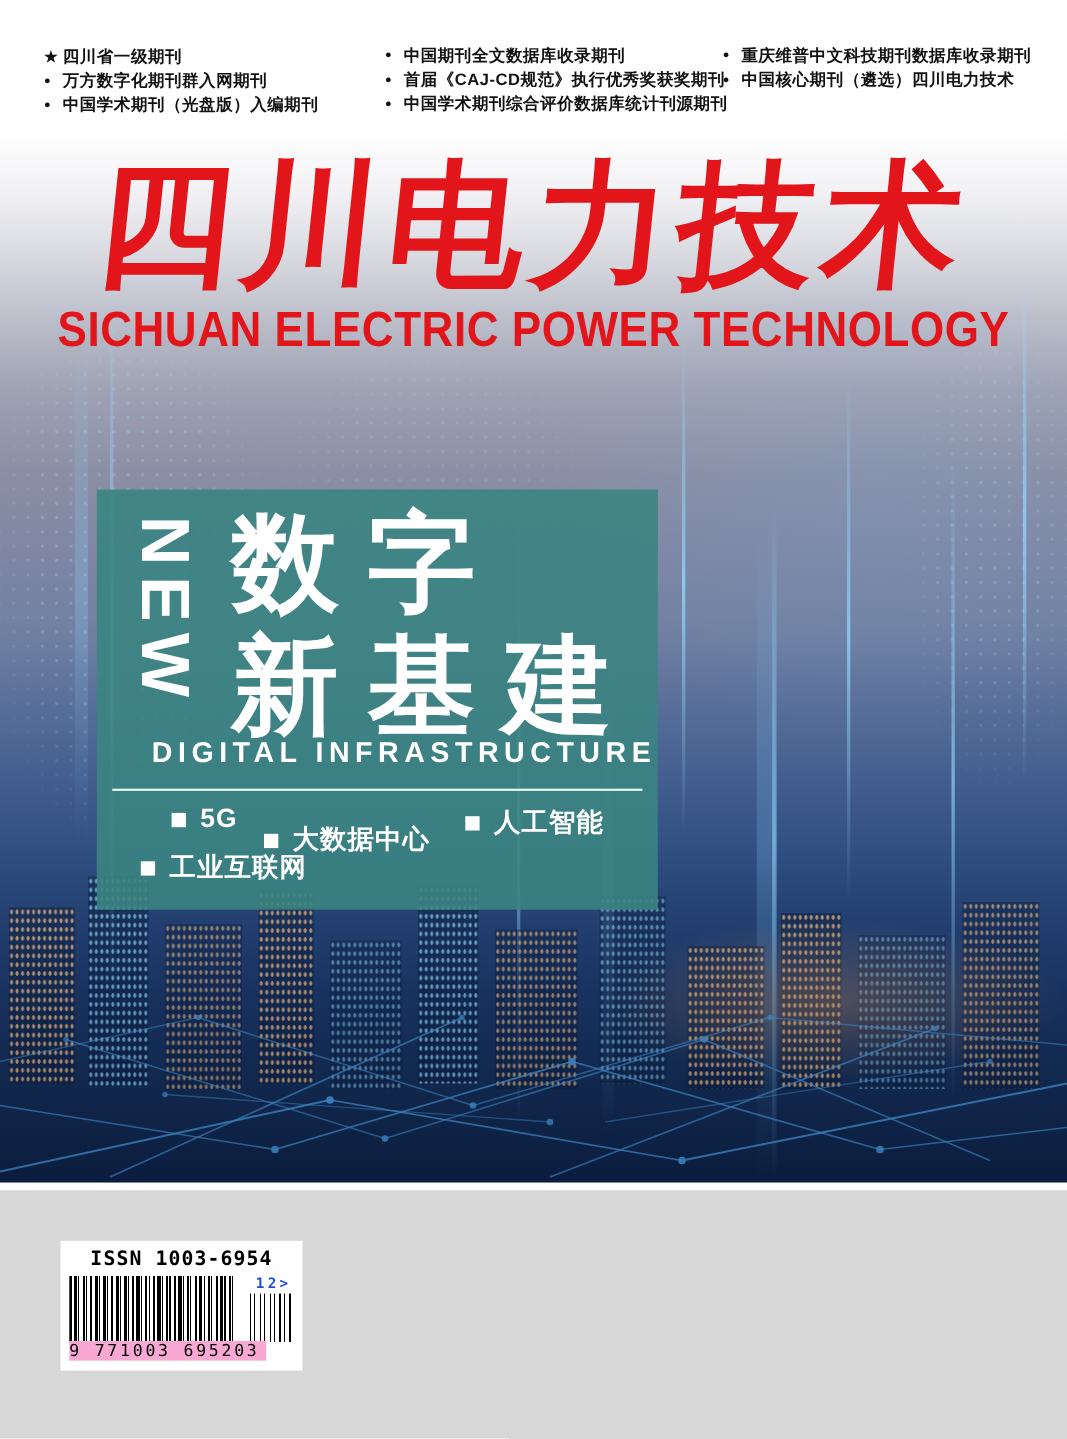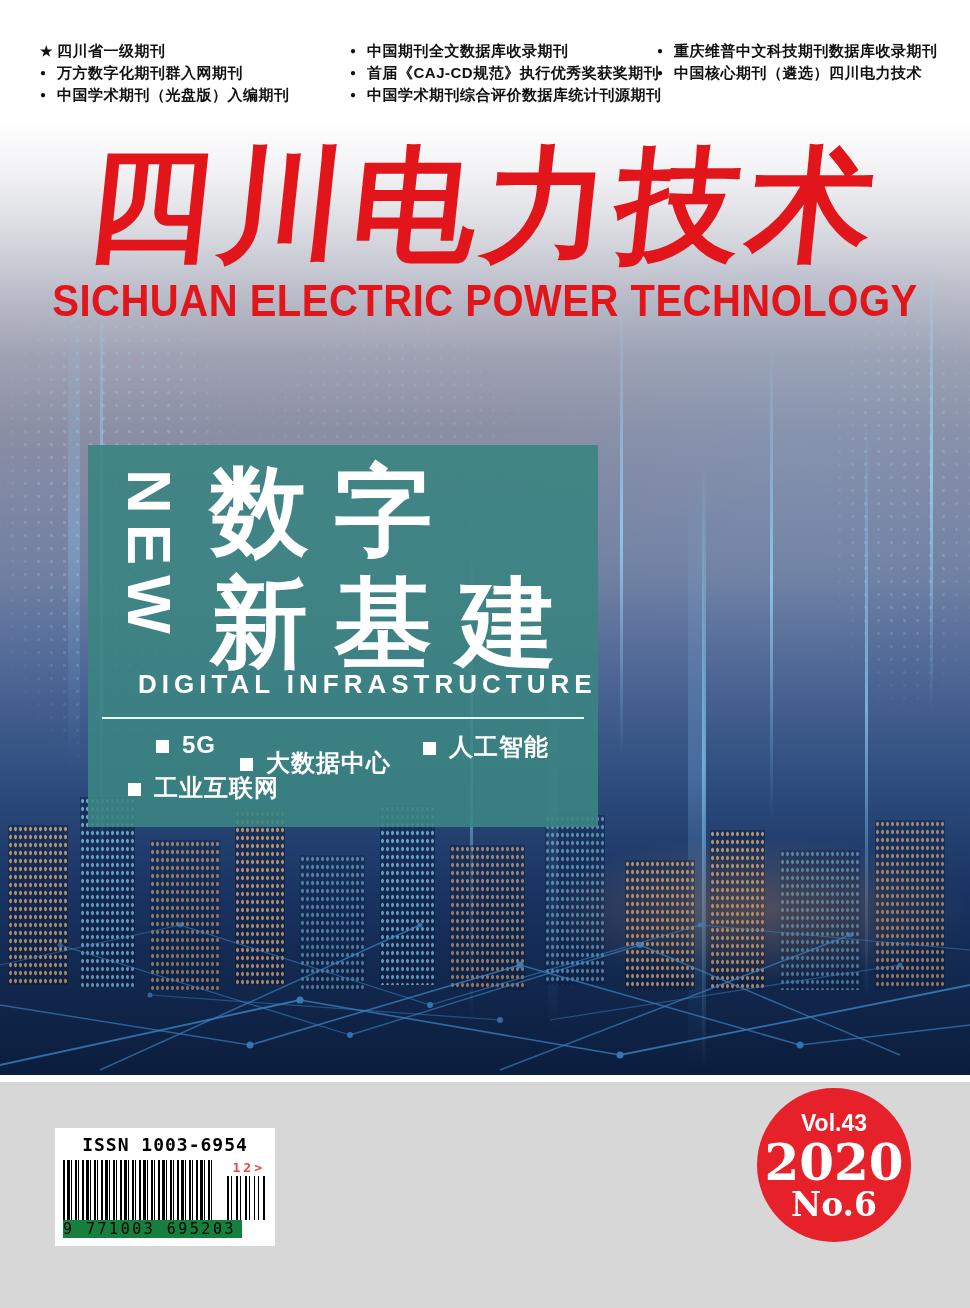--- a/index.html
+++ b/index.html
@@ -64,25 +64,25 @@
   
   .strip{position:absolute;left:0;top:1082px;width:970px;height:226px;background:var(--strip-gray,#d7d7d8);}
   .barcode-box{position:absolute;left:55px;top:46px;width:220px;height:118px;background:#fff;padding:6px 8px 4px;box-sizing:border-box;}
   .issn{font-family:"DejaVu Sans Mono",monospace;font-weight:700;font-size:18px;letter-spacing:1px;text-align:center;color:#000;}
   .bars-row{display:flex;margin-top:5px;height:60px;}
   .bars-main{width:150px;height:60px;
     background:repeating-linear-gradient(90deg,#000 0,#000 2px,#fff 2px,#fff 4px,#000 4px,#000 7px,
       #fff 7px,#fff 8px,#000 8px,#000 9px,#fff 9px,#fff 12px,#000 12px,#000 14px,#fff 14px,#fff 15px,
       #000 15px,#000 16px,#fff 16px,#fff 19px);}
   .addon{margin-left:10px;width:42px;display:flex;flex-direction:column;align-items:flex-end;}
-  .addon-label{font-family:"DejaVu Sans Mono",monospace;font-weight:700;font-size:13px;letter-spacing:3px;color:#ef4444;}
+  .addon-label{font-family:"DejaVu Sans Mono",monospace;font-weight:700;font-size:13px;letter-spacing:3px;color:#1d4ed8;}
   .bars-addon{width:38px;height:44px;margin-top:1px;
     background:repeating-linear-gradient(90deg,#000 0,#000 1.5px,#fff 1.5px,#fff 4px,#000 4px,#000 5px,#fff 5px,#fff 9px);}
   .digits{font-family:"DejaVu Sans Mono",monospace;font-size:15px;letter-spacing:2.5px;color:#000;margin-top:-11px;
-          background:#15803d;display:inline-block;padding-right:6px;}
+          background:#f9a8d4;display:inline-block;padding-right:6px;}
   .publishers{position:absolute;left:303px;top:120px;display:flex;gap:32px;
               font-size:24px;font-weight:700;letter-spacing:1px;color:#1a1a1a;white-space:nowrap;}
   .badge{position:absolute;left:757px;top:6px;width:154px;height:154px;border-radius:50%;
          background:var(--badge-red,#e6212a);color:#fff;display:flex;flex-direction:column;
          align-items:center;justify-content:center;text-align:center;}
   .badge .vol{font-size:23px;font-weight:700;}
   .badge .year{font-family:"DejaVu Serif",serif;font-size:50px;font-weight:700;line-height:1.02;}
   .badge .num{font-family:"DejaVu Serif",serif;font-size:33px;font-weight:700;line-height:1;}
 </style>
 </head>
@@ -205,20 +205,15 @@
       <div class="issn">ISSN 1003-6954</div>
       <div class="bars-row">
         <div class="bars-main"></div>
         <div class="addon">
           <div class="addon-label">12&gt;</div>
           <div class="bars-addon"></div>
         </div>
       </div>
       <div class="digits">9 771003 695203</div>
     </div>
-    <div class="badge">
-      <div class="vol">Vol.43</div>
-      <div class="year">2020</div>
-      <div class="num">No.6</div>
-    </div>
   </div>
 
 </div>
 
 </body></html>

